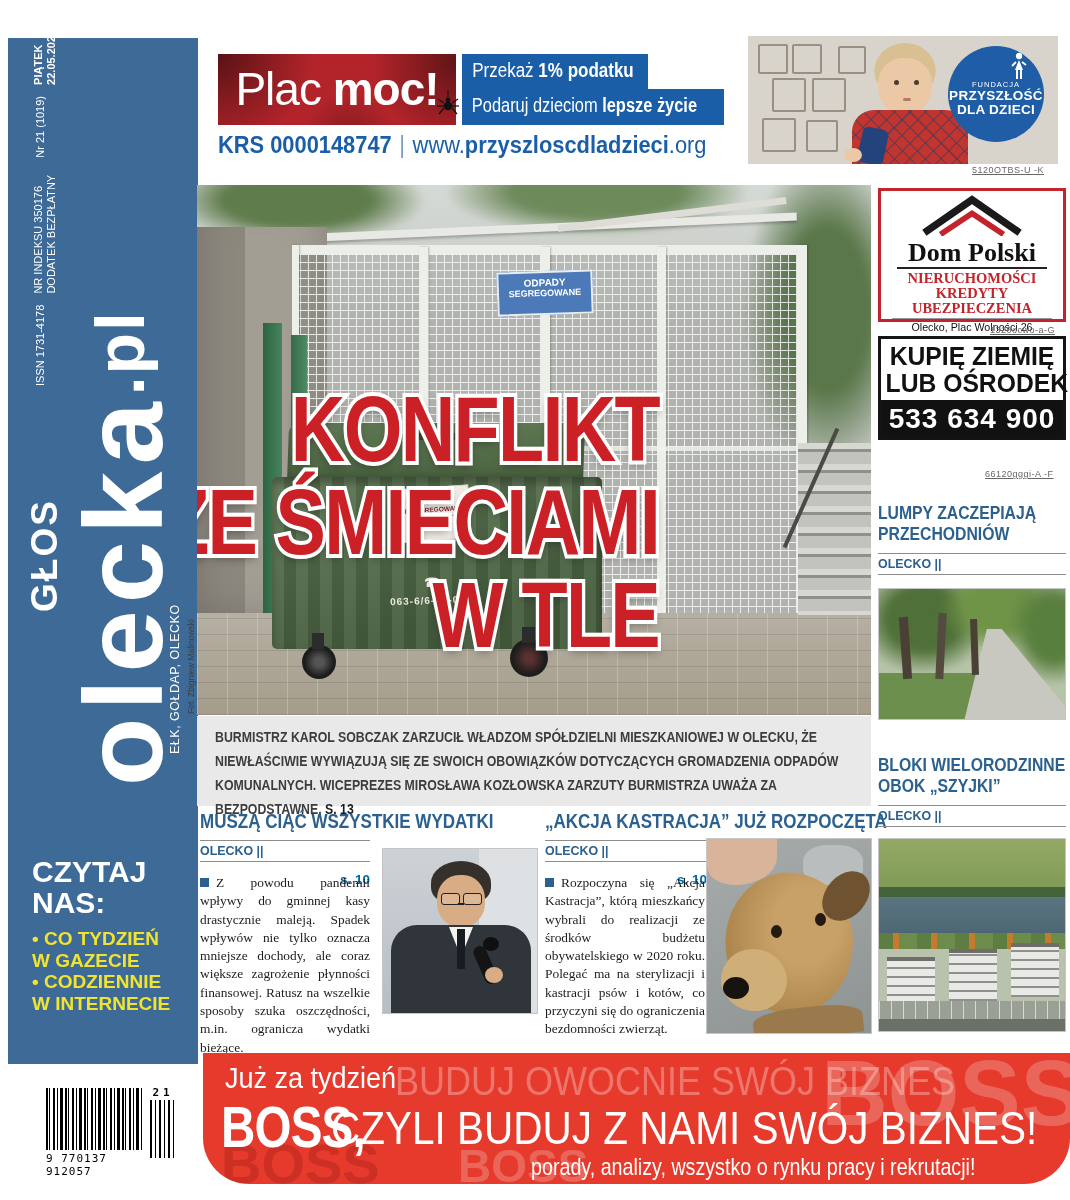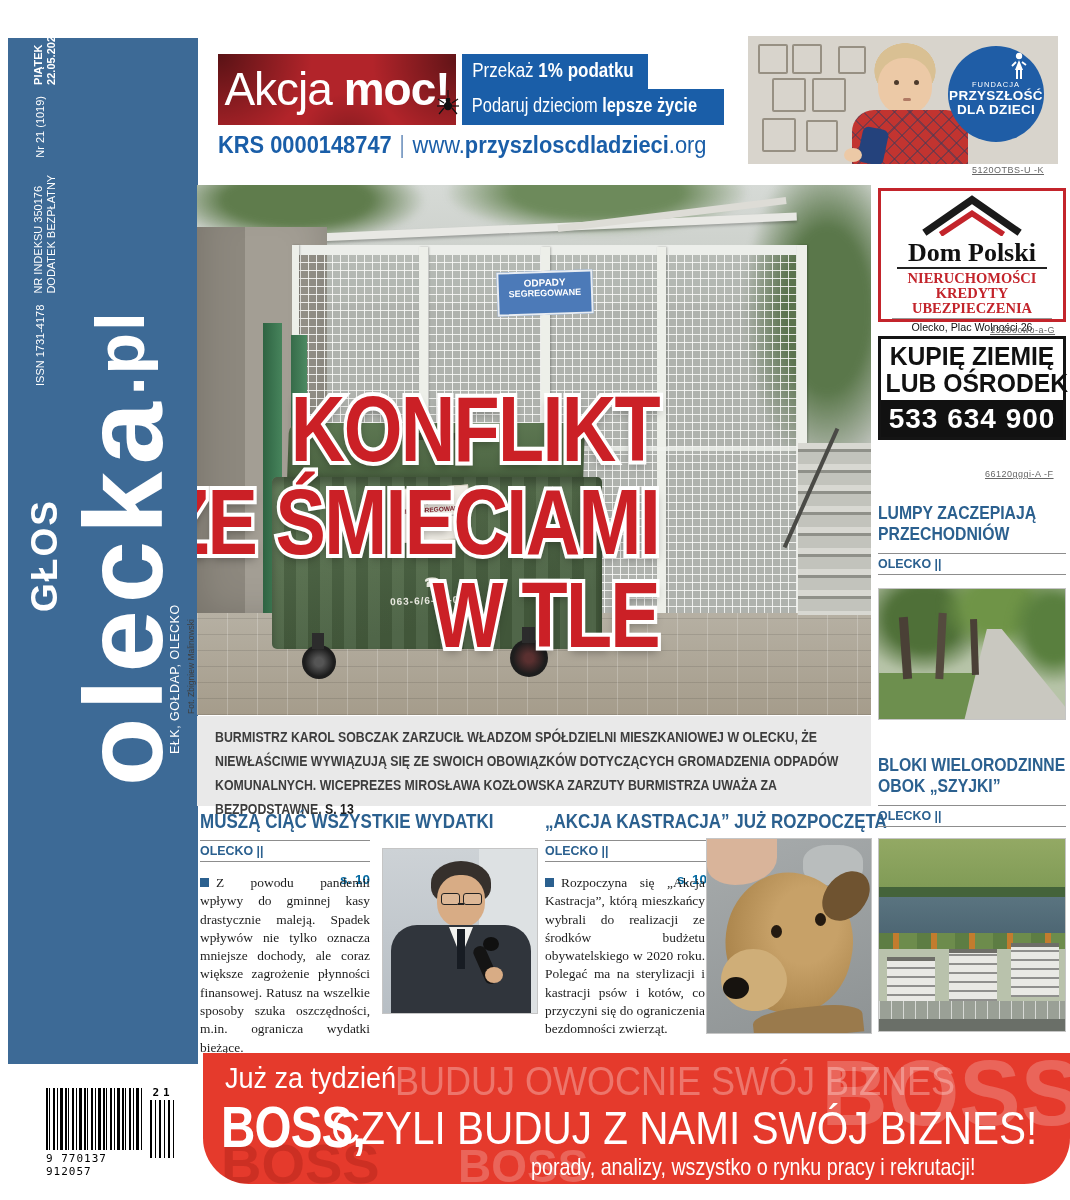--- a/index.html
+++ b/index.html
@@ -140,33 +140,42 @@
     </div>
     <div class="vrot" style="left:52px;top:146px;width:128px;height:602px;">
       <div class="in" style="width:602px;height:128px;">
         <span class="brandbig">olecka</span><span class="brandbig brandtld">.pl</span>
       </div>
     </div>
     <div class="vrot" style="left:160px;top:574px;width:16px;height:142px;">
       <div class="in region" style="width:142px;height:16px;">EŁK, GOŁDAP, OLECKO</div>
     </div>
 
+    <div class="abs" style="left:24px;top:818px;width:160px;">
+      <div class="readtitle">CZYTAJ</div>
+      <div class="readtitle">NAS:</div>
+      <div style="height:10px;"></div>
+      <div class="readitem">• CO TYDZIEŃ</div>
+      <div class="readitem">W GAZECIE</div>
+      <div class="readitem">• CODZIENNIE</div>
+      <div class="readitem">W INTERNECIE</div>
+    </div>
   </div>
 
   <div class="abs" style="left:46px;top:1088px;width:96px;height:76px;">
     <div class="bars" style="width:96px;height:62px;"></div>
     <div class="bcnum" style="margin-top:2px;">9 770137 912057</div>
   </div>
   <div class="abs" style="left:150px;top:1086px;width:26px;font-weight:bold;">
     <div class="bcnum" style="text-align:center;letter-spacing:4px;">21</div>
     <div class="bars2" style="width:24px;height:58px;margin-top:1px;"></div>
   </div>
 
   <div id="maszmoc" class="abs">
-    <div class="slogan"><span>Akcja </span><b>moc!</b></div>
+    <div class="slogan"><span>Plac </span><b>moc!</b></div>
     <svg class="abs" style="right:-4px;top:36px;width:24px;height:26px;" viewBox="0 0 24 26">
       <line x1="12" y1="0" x2="12" y2="7" stroke="#111" stroke-width="1"></line>
       <circle cx="12" cy="10" r="2.4" fill="#111"></circle>
         <circle cx="12" cy="16" r="4.2" fill="#111"></circle>
       <g stroke="#111" stroke-width="1.2" fill="none">
         <path d="M8 13 L2 9"></path>
           <path d="M8 16 L1 16"></path>
           <path d="M8 18 L3 24"></path>
         <path d="M16 13 L22 9"></path>
           <path d="M16 16 L23 16"></path>

